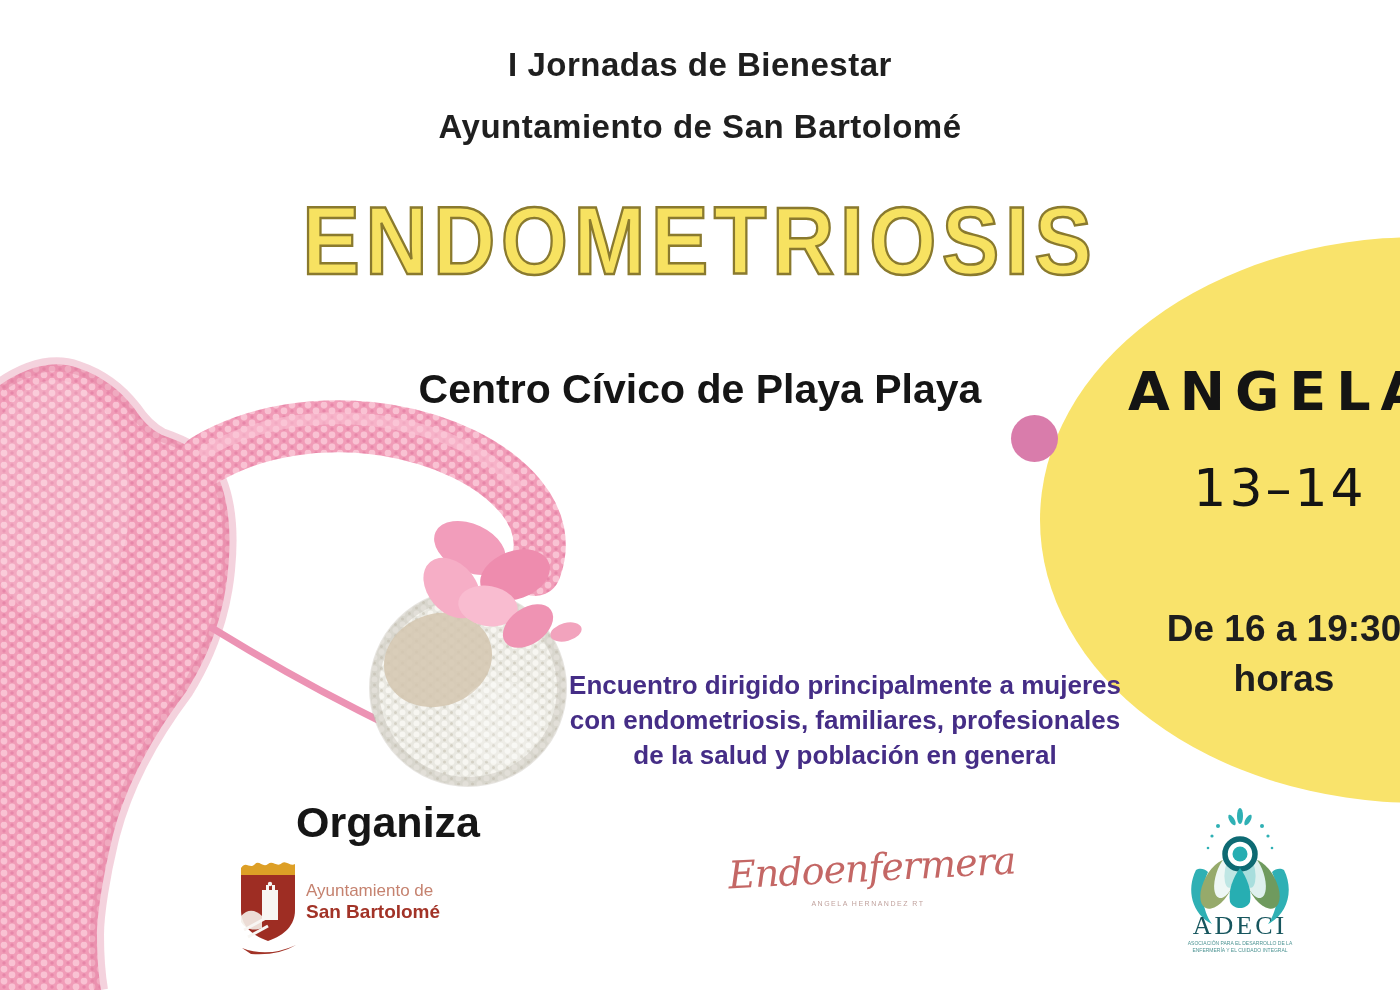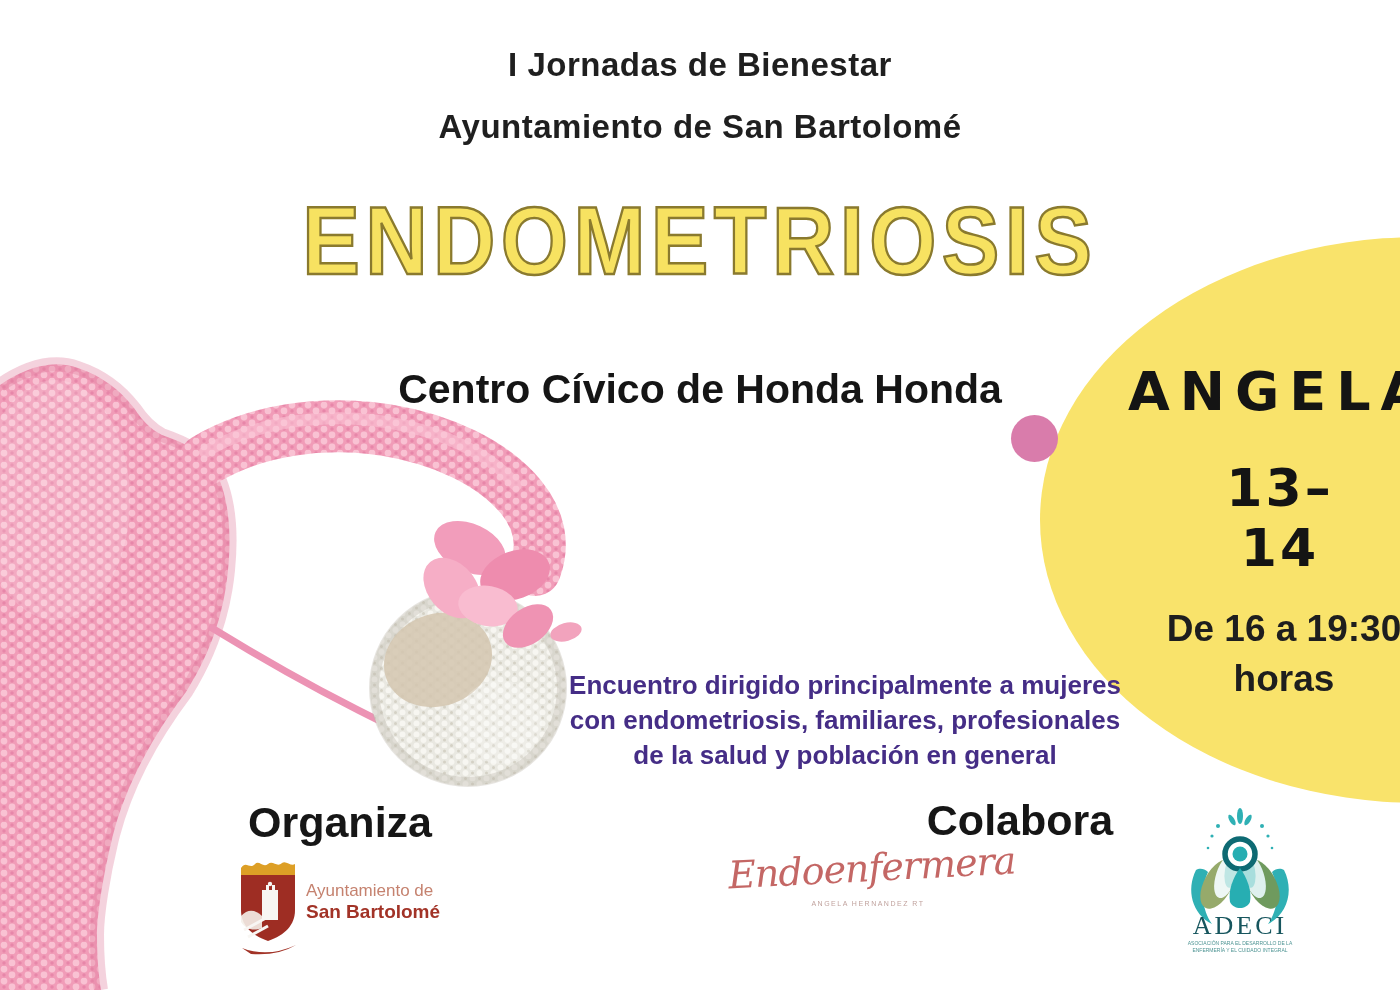--- a/index.html
+++ b/index.html
@@ -18,30 +18,30 @@
   
   .subtitle{top:292px;left:0;width:1400px;text-align:center;}
   .subtitle span{display:inline-block;font-size:70px;font-weight:700;letter-spacing:2px;
     color:#b36f8b;transform:scaleX(0.62);transform-origin:50% 50%;}
   
   .venue{top:366px;left:0;width:1400px;text-align:center;font-size:41px;font-weight:700;color:#151515;}
   
   .date-circle{left:1040px;top:237px;width:760px;height:566px;border-radius:50%;background:#f9e36b;}
   .date-month{left:1128px;top:360px;width:270px;text-align:center;font-size:54px;font-weight:800;
     letter-spacing:10px;color:#141414;font-family:"DejaVu Sans",sans-serif;}
-  .date-days{left:1190px;top:458px;width:180px;text-align:center;font-size:52px;font-weight:700;
+  .date-days{left:1190px;top:458px;width:180px;text-align:center;font-size:52px;font-weight:400;
     letter-spacing:3px;color:#141414;font-family:"DejaVu Sans",sans-serif;}
   .date-time{left:1158px;top:608px;width:252px;text-align:center;font-size:37px;font-weight:700;color:#1e1e1e;}
   .date-time-unit{left:1158px;top:658px;width:252px;text-align:center;font-size:37px;font-weight:700;color:#1e1e1e;}
   .pink-dot{left:1011px;top:415px;width:47px;height:47px;border-radius:50%;background:#d97cab;}
   
   .audience{left:535px;top:668px;width:620px;text-align:center;font-size:26px;font-weight:700;
     color:#452d86;line-height:35px;}
   
-  .organiza-heading{left:200px;top:798px;width:280px;text-align:center;font-size:43px;font-weight:700;color:#161616;}
+  .organiza-heading{left:200px;top:798px;width:280px;text-align:right;font-size:43px;font-weight:700;color:#161616;}
   .colabora-heading{left:880px;top:796px;width:280px;text-align:center;font-size:43px;font-weight:700;color:#161616;}
   .ayto-logo{left:236px;top:858px;width:230px;height:104px;}
   .endo-logo{left:728px;top:846px;width:280px;text-align:center;}
   .endo-name{display:inline-block;font-family:"DejaVu Serif","Liberation Serif",serif;font-style:italic;
     font-size:38px;color:#c46765;transform:rotate(-3deg);letter-spacing:-1px;}
   .endo-tagline{margin-top:10px;font-size:7px;letter-spacing:1.5px;color:#b08a84;
     filter:blur(0.55px);opacity:0.8;text-align:center;}
   .adeci-logo{left:1176px;top:804px;width:128px;height:170px;}
   .crochet{left:0;top:330px;width:660px;height:660px;}
   svg text{font-family:"Liberation Sans","DejaVu Sans",sans-serif;}
@@ -55,21 +55,21 @@
   <div class="abs header">
     <div>I Jornadas de Bienestar</div>
     <div>Ayuntamiento de San Bartolomé</div>
   </div>
 
   <div class="abs title">
     <span>ENDOMETRIOSIS</span>
   </div>
 
 
-  <div class="abs venue">Centro Cívico de Honda Honda</div>
+  <div class="abs venue">Centro Cívico de Playa Playa</div>
 
   <div class="abs date-circle"></div>
   <div class="abs date-month">ANGELA</div>
   <div class="abs date-days">13–14</div>
   <div class="abs date-time">De 16 a 19:30</div>
   <div class="abs date-time-unit">horas</div>
   <div class="abs pink-dot"></div>
 
   <svg class="abs crochet" viewBox="0 0 660 660" aria-hidden="true">
     <defs>
@@ -141,21 +141,20 @@
     <path d="M5 58 C 12 50 20 52 26 58 L 26 70 C 16 74 9 70 5 64 Z" fill="#f4efe9" opacity="0.9"></path>
 
     <path d="M8 72 L30 60" stroke="#f8f6f3" stroke-width="3" fill="none"></path>
     <path d="M12 79 L32 68" stroke="#f8f6f3" stroke-width="3" fill="none"></path>
 
     <path d="M6 90 Q 32 100 60 87 Q 42 98 15 96 Z" fill="#a23327"></path>
     <text x="70" y="38" font-size="17" fill="#c5826f">Ayuntamiento de</text>
     <text x="70" y="60" font-size="19" font-weight="bold" fill="#a23327">San Bartolomé</text>
   </svg>
 
-  <div class="abs colabora-heading">Colabora</div>
   <div class="abs endo-logo">
     <span class="endo-name">Endoenfermera</span>
     <div class="endo-tagline">ANGELA HERNANDEZ RT</div>
   </div>
 
   <svg class="abs adeci-logo" viewBox="0 0 128 170" aria-hidden="true">
     <g>
 
       <ellipse cx="64" cy="12" rx="3" ry="8" fill="#2fb0b4"></ellipse>
       <ellipse cx="56" cy="16" rx="2.5" ry="6" fill="#2fb0b4" transform="rotate(-30 56 16)"></ellipse>

